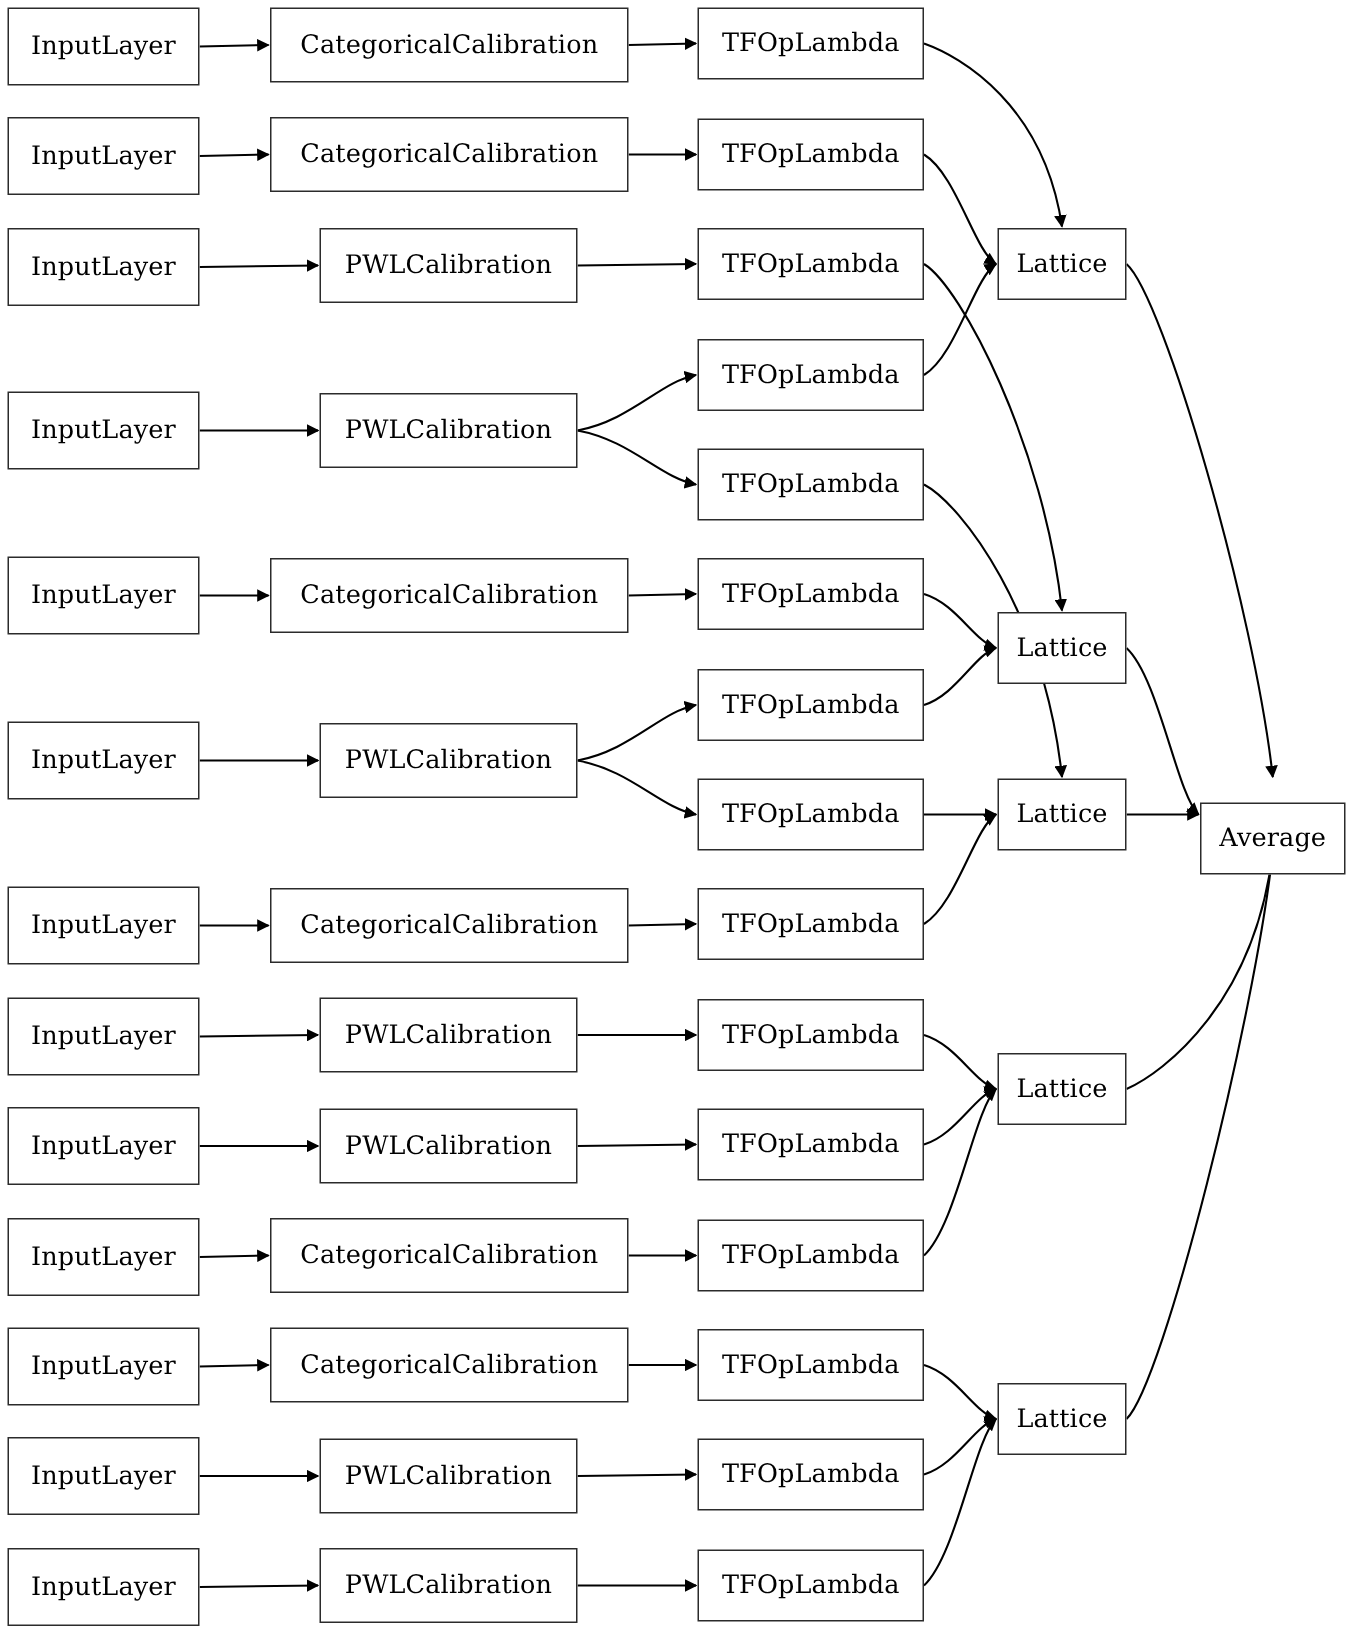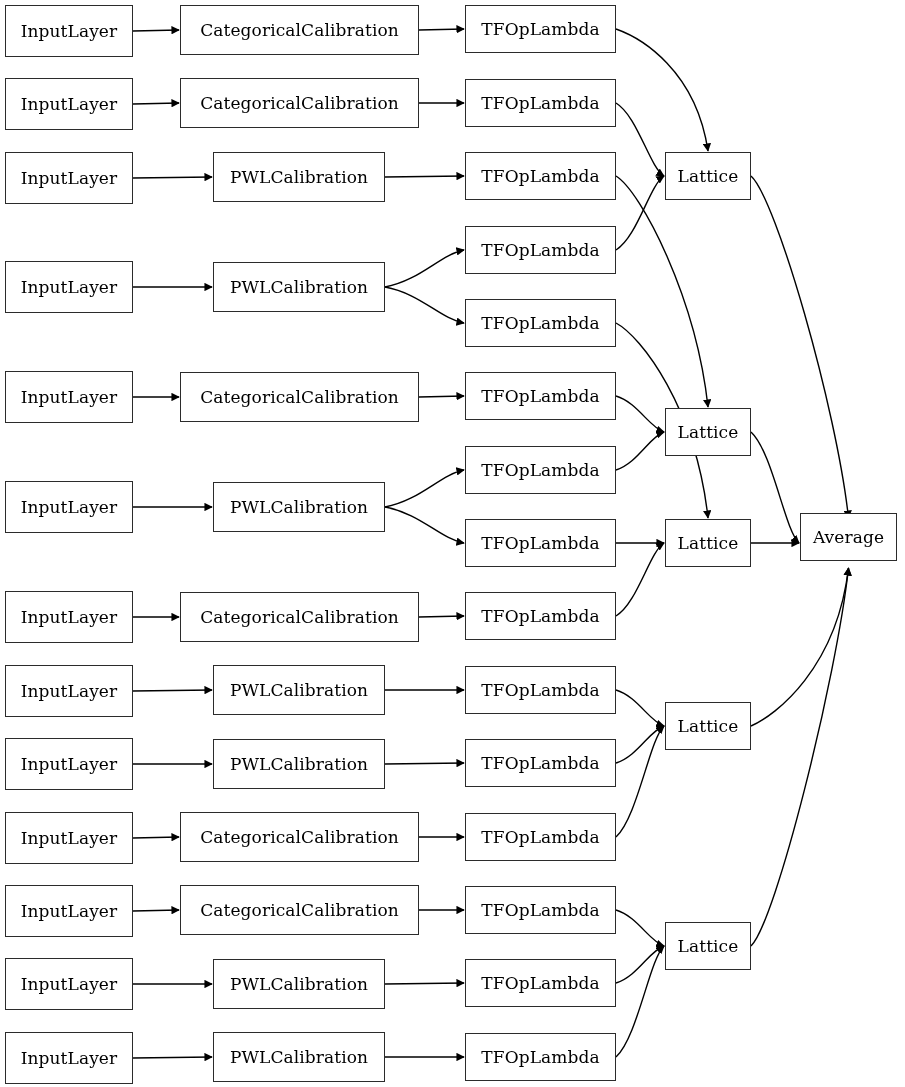--- a/index.html
+++ b/index.html
@@ -125,15 +125,15 @@
       <div class="node" style="left: 465px; top: 739px; width: 151px; height: 48px;">TFOpLambda</div>
       <div class="node" style="left: 465px; top: 813px; width: 151px; height: 48px;">TFOpLambda</div>
       <div class="node" style="left: 465px; top: 886px; width: 151px; height: 48px;">TFOpLambda</div>
       <div class="node" style="left: 465px; top: 959px; width: 151px; height: 48px;">TFOpLambda</div>
       <div class="node" style="left: 465px; top: 1033px; width: 151px; height: 48px;">TFOpLambda</div>
       <div class="node" style="left: 665px; top: 152px; width: 86px; height: 48px;">Lattice</div>
       <div class="node" style="left: 665px; top: 408px; width: 86px; height: 48px;">Lattice</div>
       <div class="node" style="left: 665px; top: 519px; width: 86px; height: 48px;">Lattice</div>
       <div class="node" style="left: 665px; top: 702px; width: 86px; height: 48px;">Lattice</div>
       <div class="node" style="left: 665px; top: 922px; width: 86px; height: 48px;">Lattice</div>
-      <div class="node" style="left: 800px; top: 513px; width: 97px; height: 48px;">Average</div>
+      <div class="node" style="left: 800px; top: 535px; width: 97px; height: 48px;">Average</div>
     </div>
 </div>
 
 </body></html>

